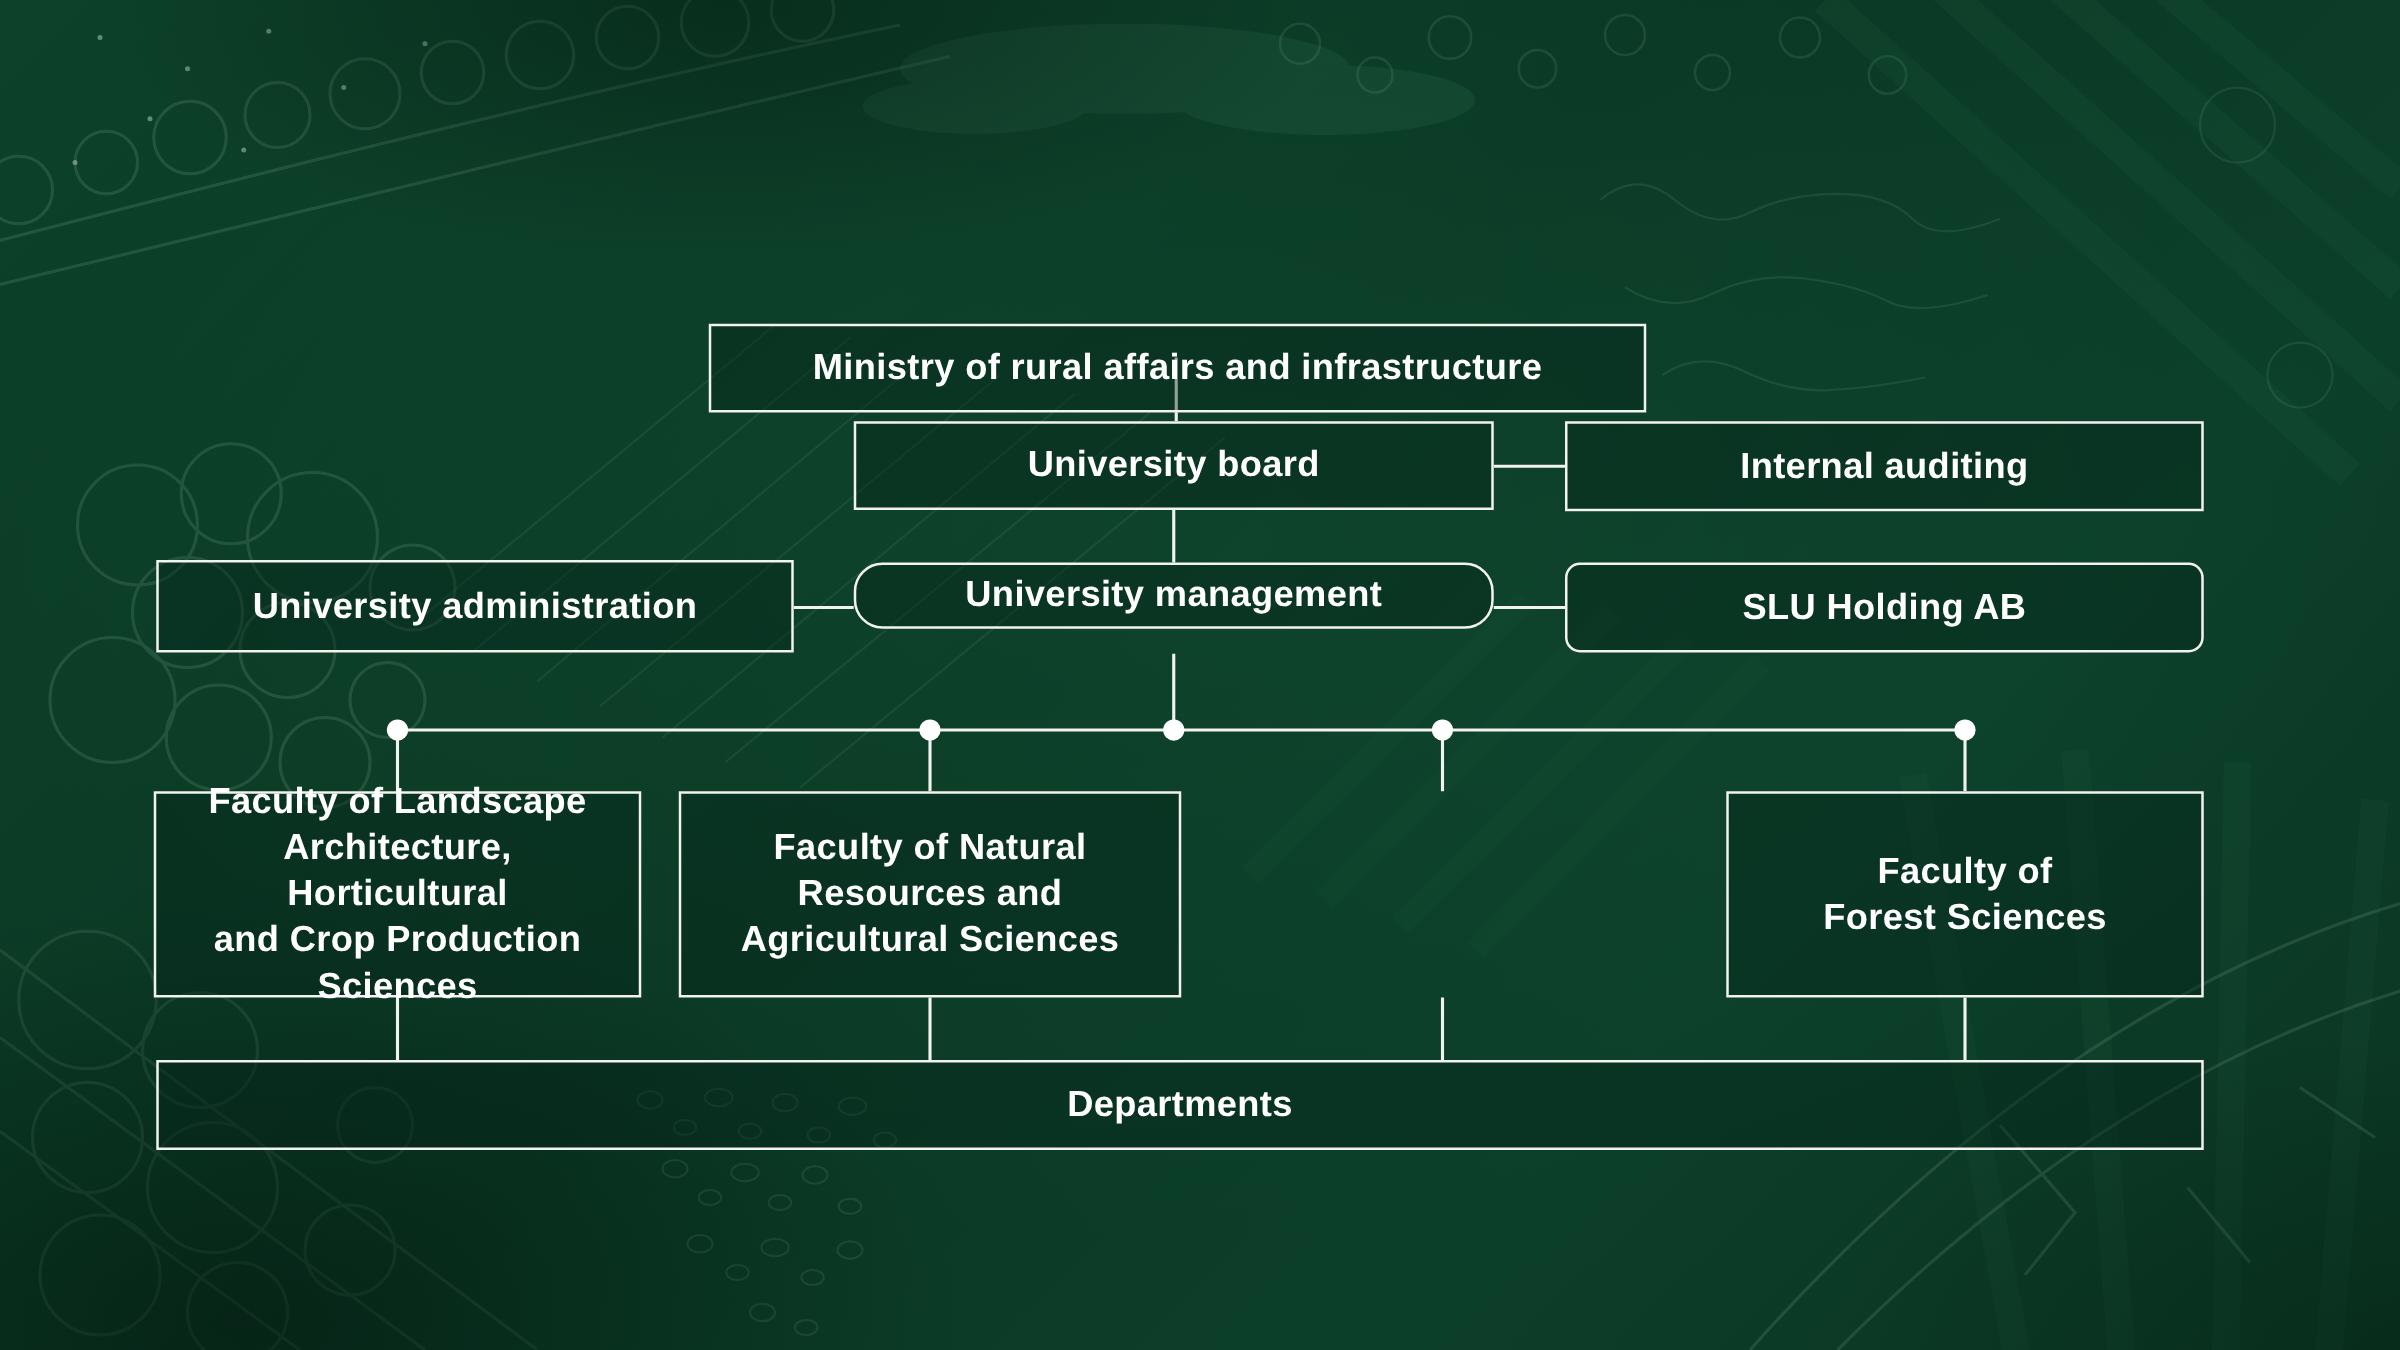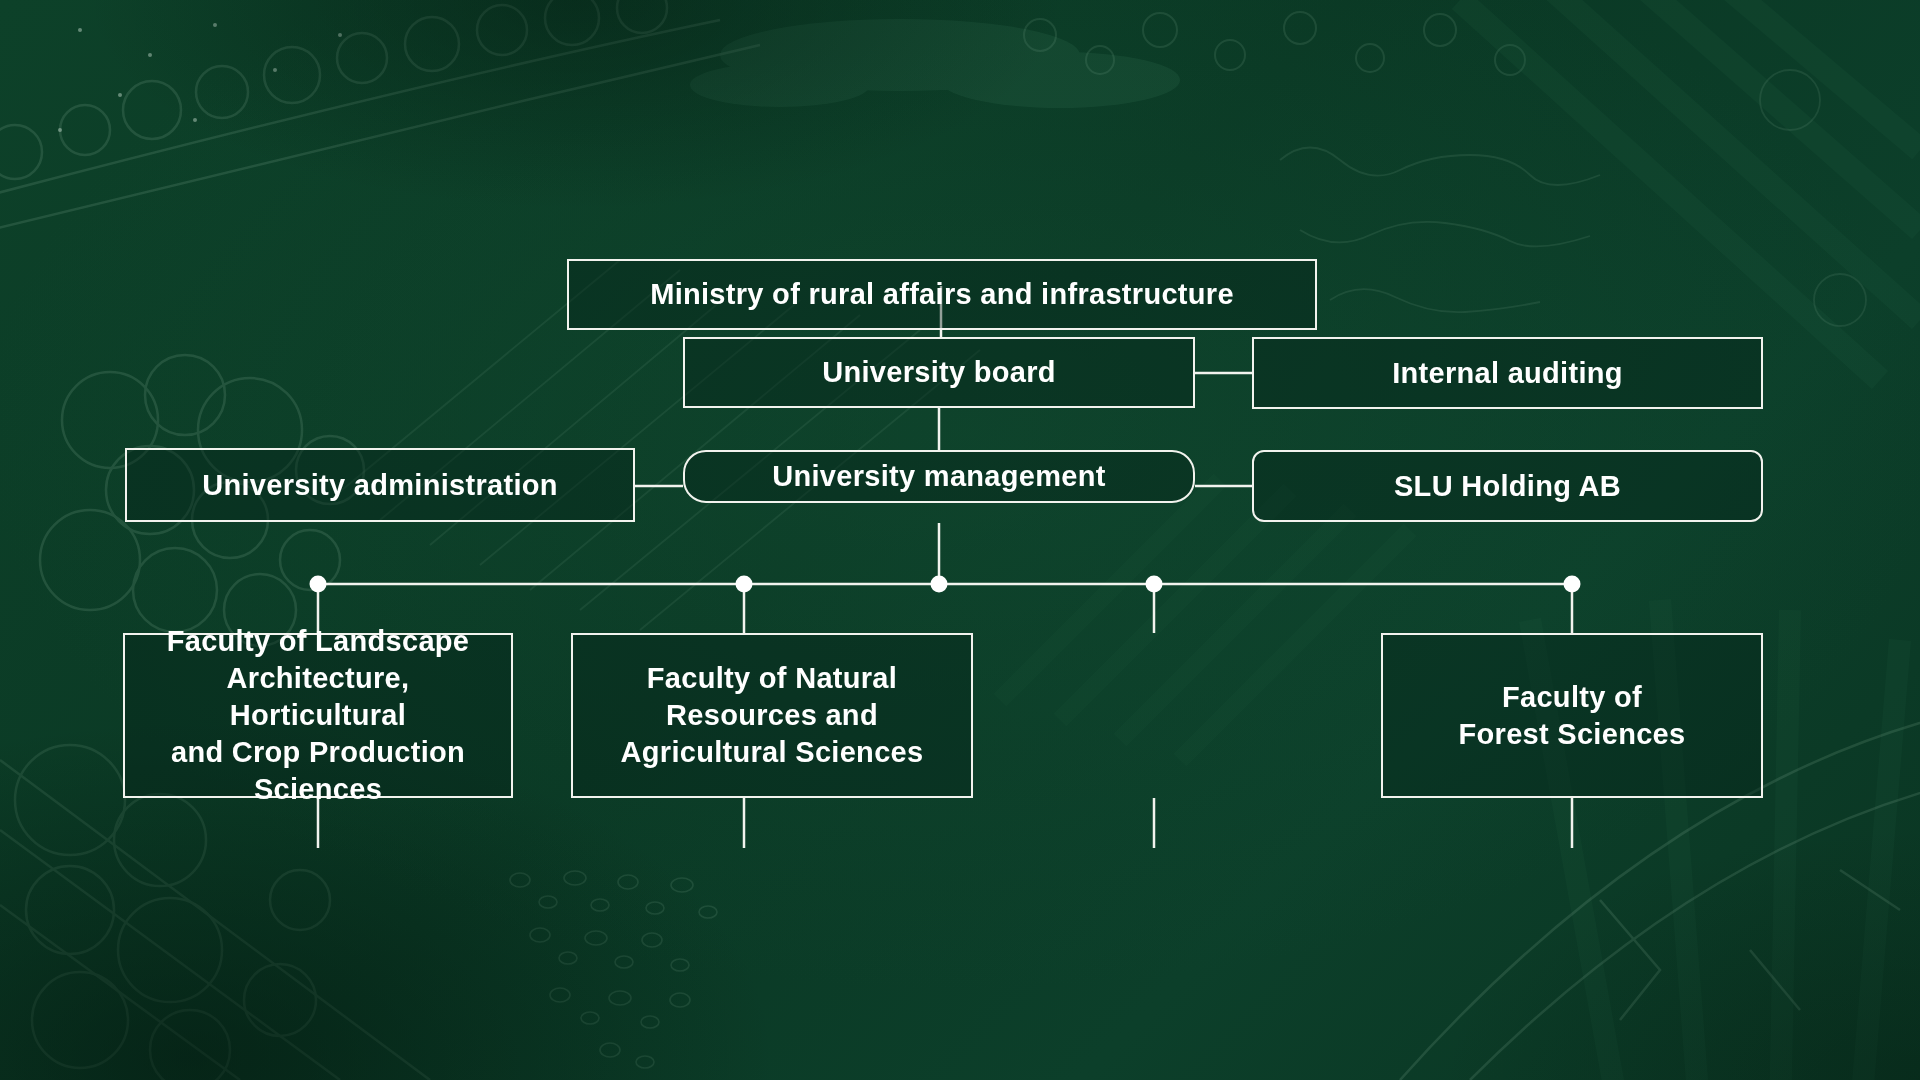--- a/index.html
+++ b/index.html
@@ -259,26 +259,29 @@
     <span class="label">SLU Holding AB</span>
   </div>
 
   <div class="node" style="left:123px; top:633px; width:390px; height:165px;">
     <span class="label">Faculty of Landscape
 Architecture, Horticultural
 and Crop Production
 Sciences</span>
   </div>
 
-  <div class="node" style="left:543px; top:633px; width:402px; height:165px;margin-left:28px;">
+  <div class="node" style="left:543px; top:633px; width:402px; height:165px;">
     <span class="label">Faculty of Natural
 Resources and
 Agricultural Sciences</span>
   </div>
 
 
   <div class="node" style="left:1381px; top:633px; width:382px; height:165px;text-align:center;">
     <span class="label">Faculty of
 Forest Sciences</span>
   </div>
 
+  <div class="node" style="left:125px; top:848px; width:1638px; height:72px;">
+    <span class="label">Departments</span>
+  </div>
 
 </div>
 
 </body></html>

